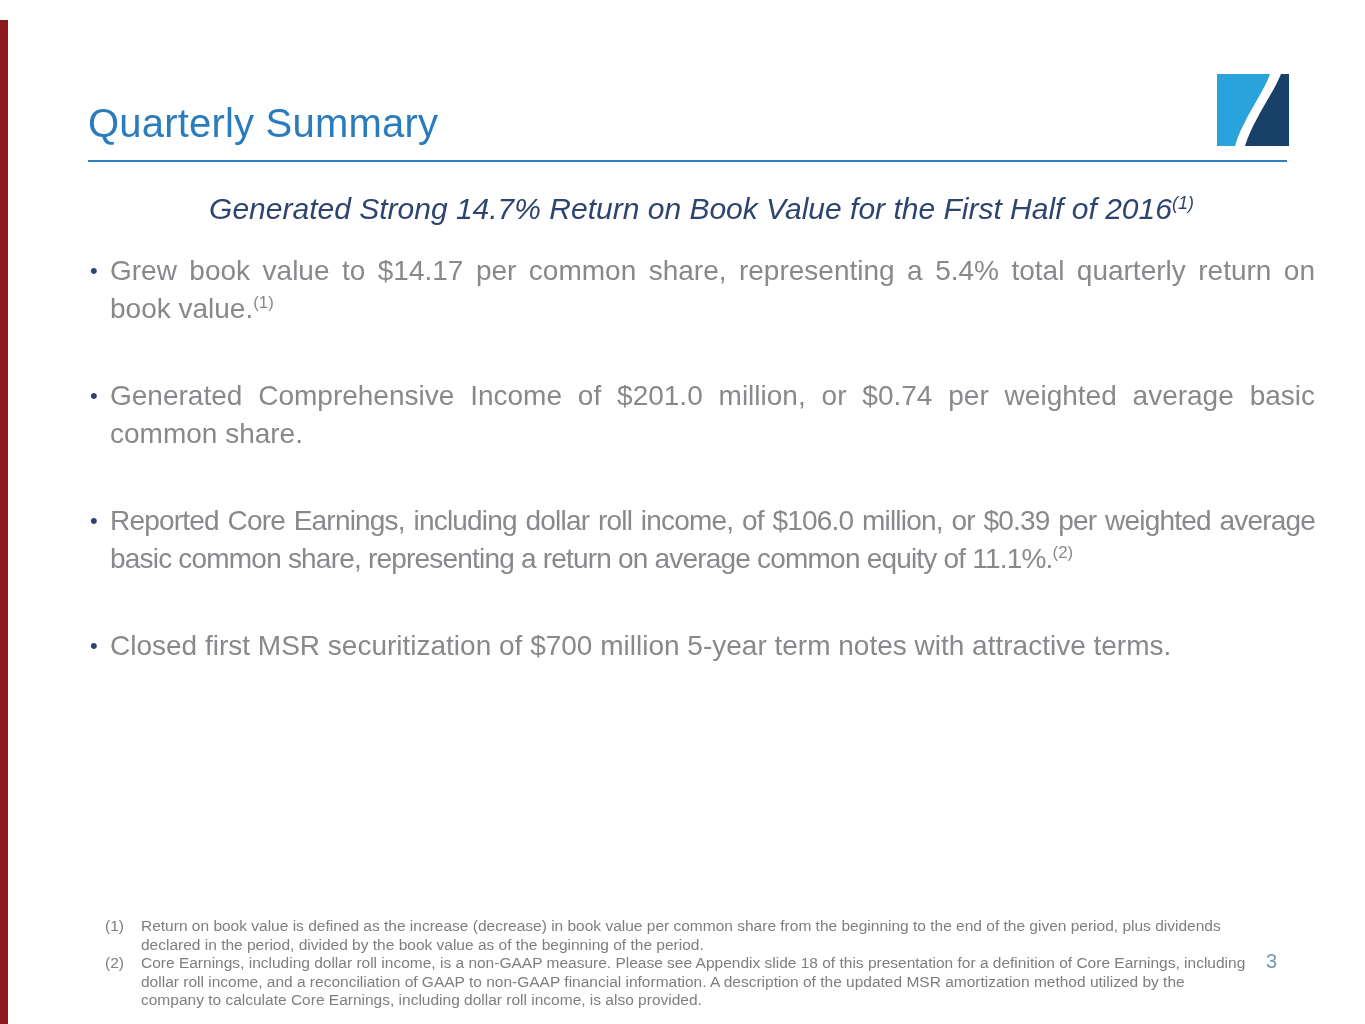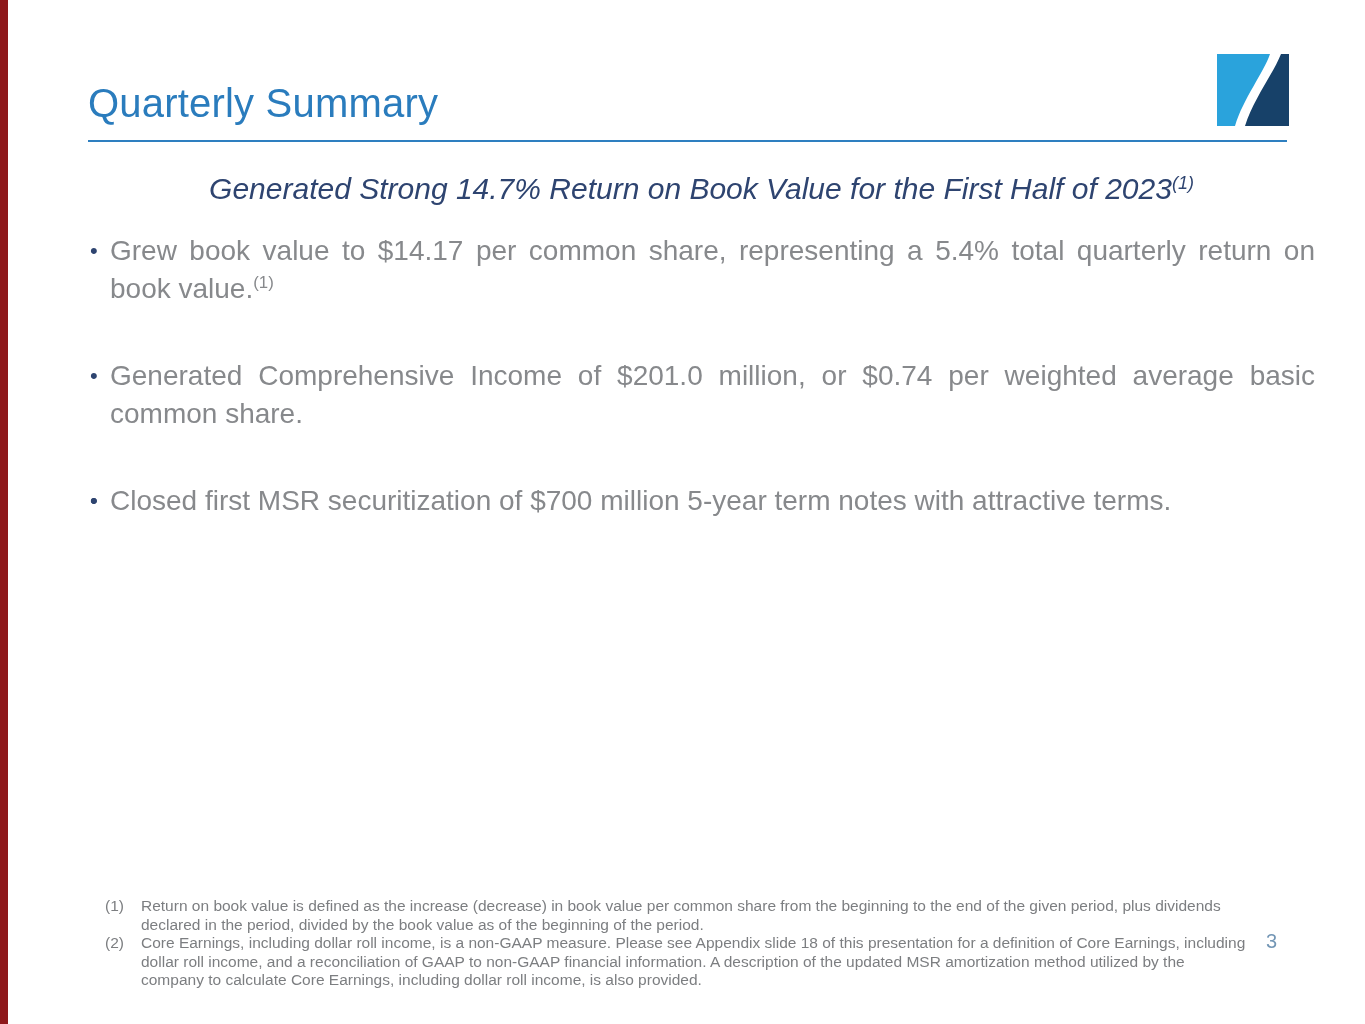--- a/index.html
+++ b/index.html
@@ -2,21 +2,21 @@
 <html><head>
 <meta charset="utf-8">
 <style>
   * { margin: 0; padding: 0; box-sizing: border-box; }
   html, body {
     width: 1365px; height: 1024px;
     background: #ffffff;
     font-family: "Liberation Sans", sans-serif;
     overflow: hidden;
   }
-  .slide { position: relative; width: 1365px; height: 956px; background: #ffffff; }
+  .slide { position: relative; width: 1365px; height: 956px; background: #ffffff; margin-top: 20px; }
 
   .accent-bar {
     position: absolute; left: 0; top: 0;
     width: 8px; height: 1024px;
     background: #8e181b;
   }
 
   .header {
     position: absolute; left: 88px; top: 80px;
     width: 1199px;
@@ -103,34 +103,35 @@
   </div>
 
   <div class="logo">
     <svg width="72" height="72" viewBox="0 0 72 72" xmlns="http://www.w3.org/2000/svg">
       <path d="M0,0 L53,0 C47,18 26,45 18,72 L0,72 Z" fill="#2aa3dc"></path>
       <path d="M64,0 L72,0 L72,72 L28,72 C36,46 56,20 64,0 Z" fill="#174169"></path>
     </svg>
   </div>
 
   <div class="subtitle">
-    <span>Generated Strong 14.7% Return on Book Value for the First Half of 2023</span><sup>(1)</sup>
+    <span>Generated Strong 14.7% Return on Book Value for the First Half of 2016</span><sup>(1)</sup>
   </div>
 
   <ul class="bullets">
     <li class="bullet-item">
       <span class="bullet-marker">•</span>
       <span class="bullet-text"><span>Grew book value to $14.17 per common share, representing a 5.4% total quarterly return on book value.</span><sup>(1)</sup></span>
     </li>
     <li class="bullet-item">
       <span class="bullet-marker">•</span>
       <span class="bullet-text"><span>Generated Comprehensive Income of $201.0 million, or $0.74 per weighted average basic common share.</span><sup></sup></span>
     </li>
     <li class="bullet-item tight">
       <span class="bullet-marker">•</span>
+      <span class="bullet-text"><span>Reported Core Earnings, including dollar roll income, of $106.0 million, or $0.39 per weighted average basic common share, representing a return on average common equity of 11.1%.</span><sup>(2)</sup></span>
     </li>
     <li class="bullet-item">
       <span class="bullet-marker">•</span>
       <span class="bullet-text"><span>Closed first MSR securitization of $700 million 5-year term notes with attractive terms.</span><sup></sup></span>
     </li>
   </ul>
 
   <div class="footnotes">
     <div class="footnote">
       <span class="footnote-number">(1)</span>

